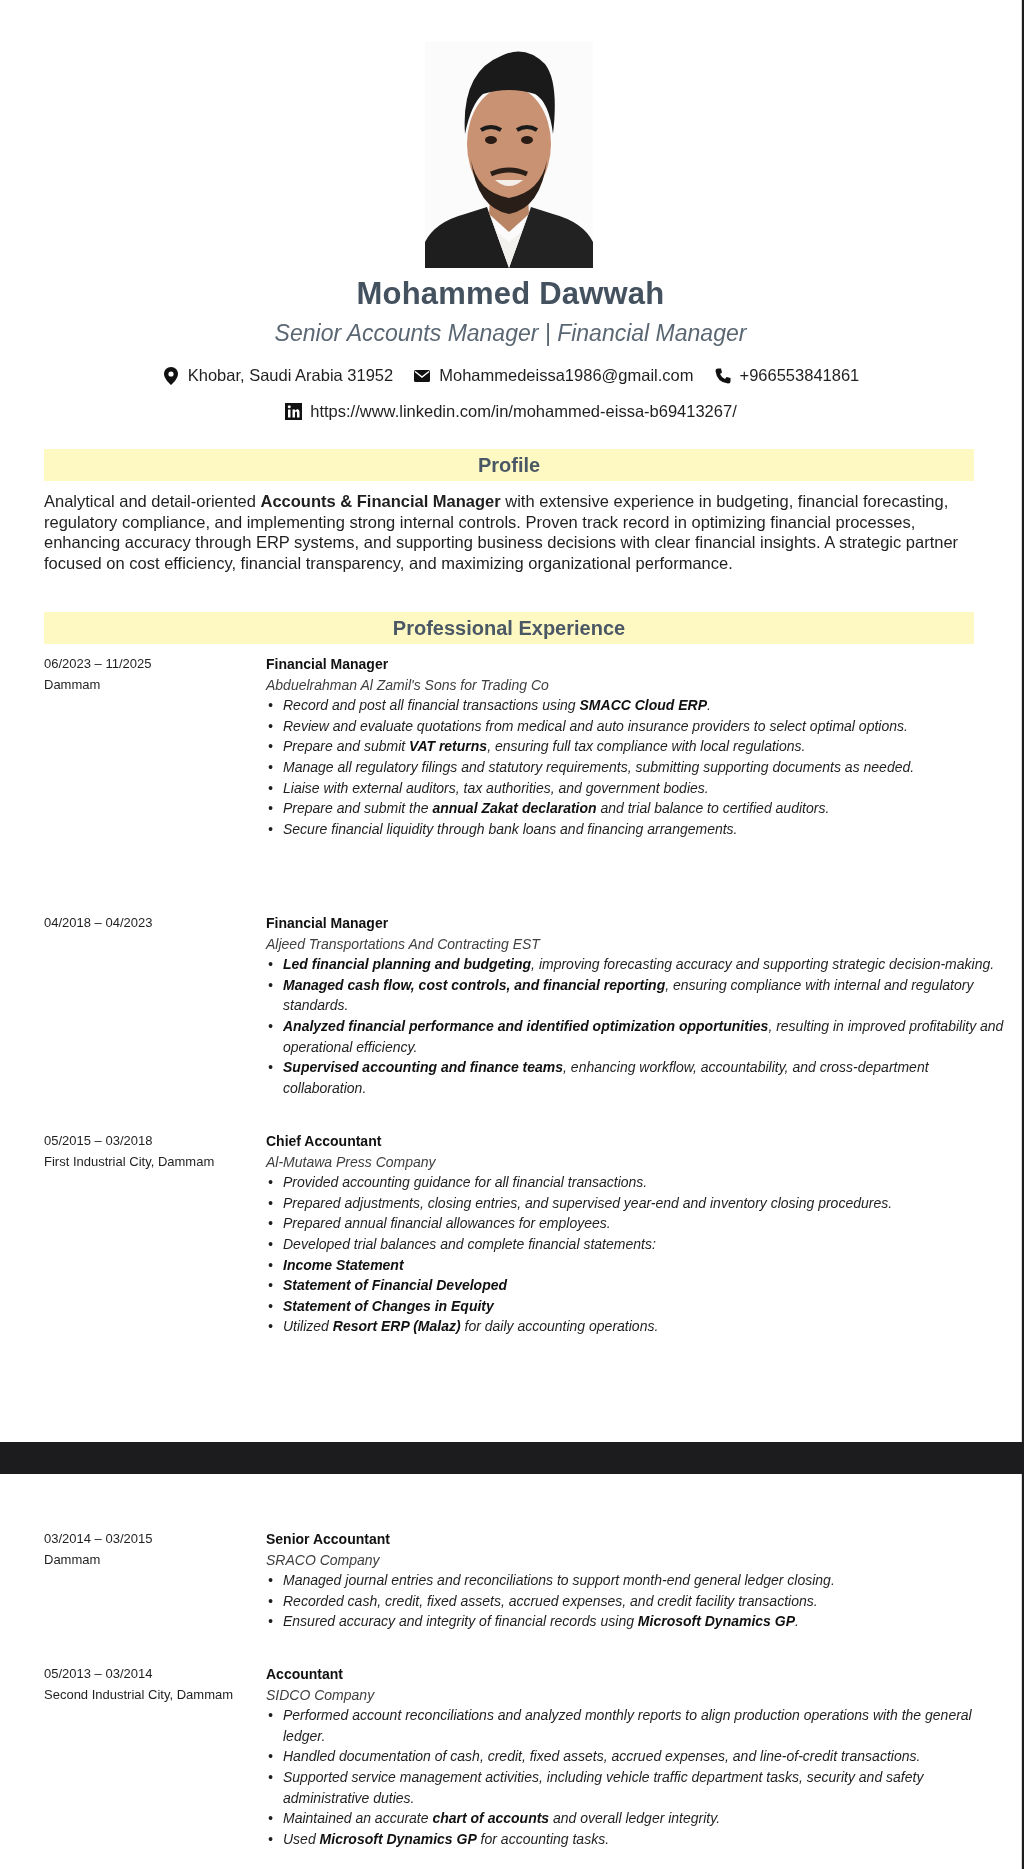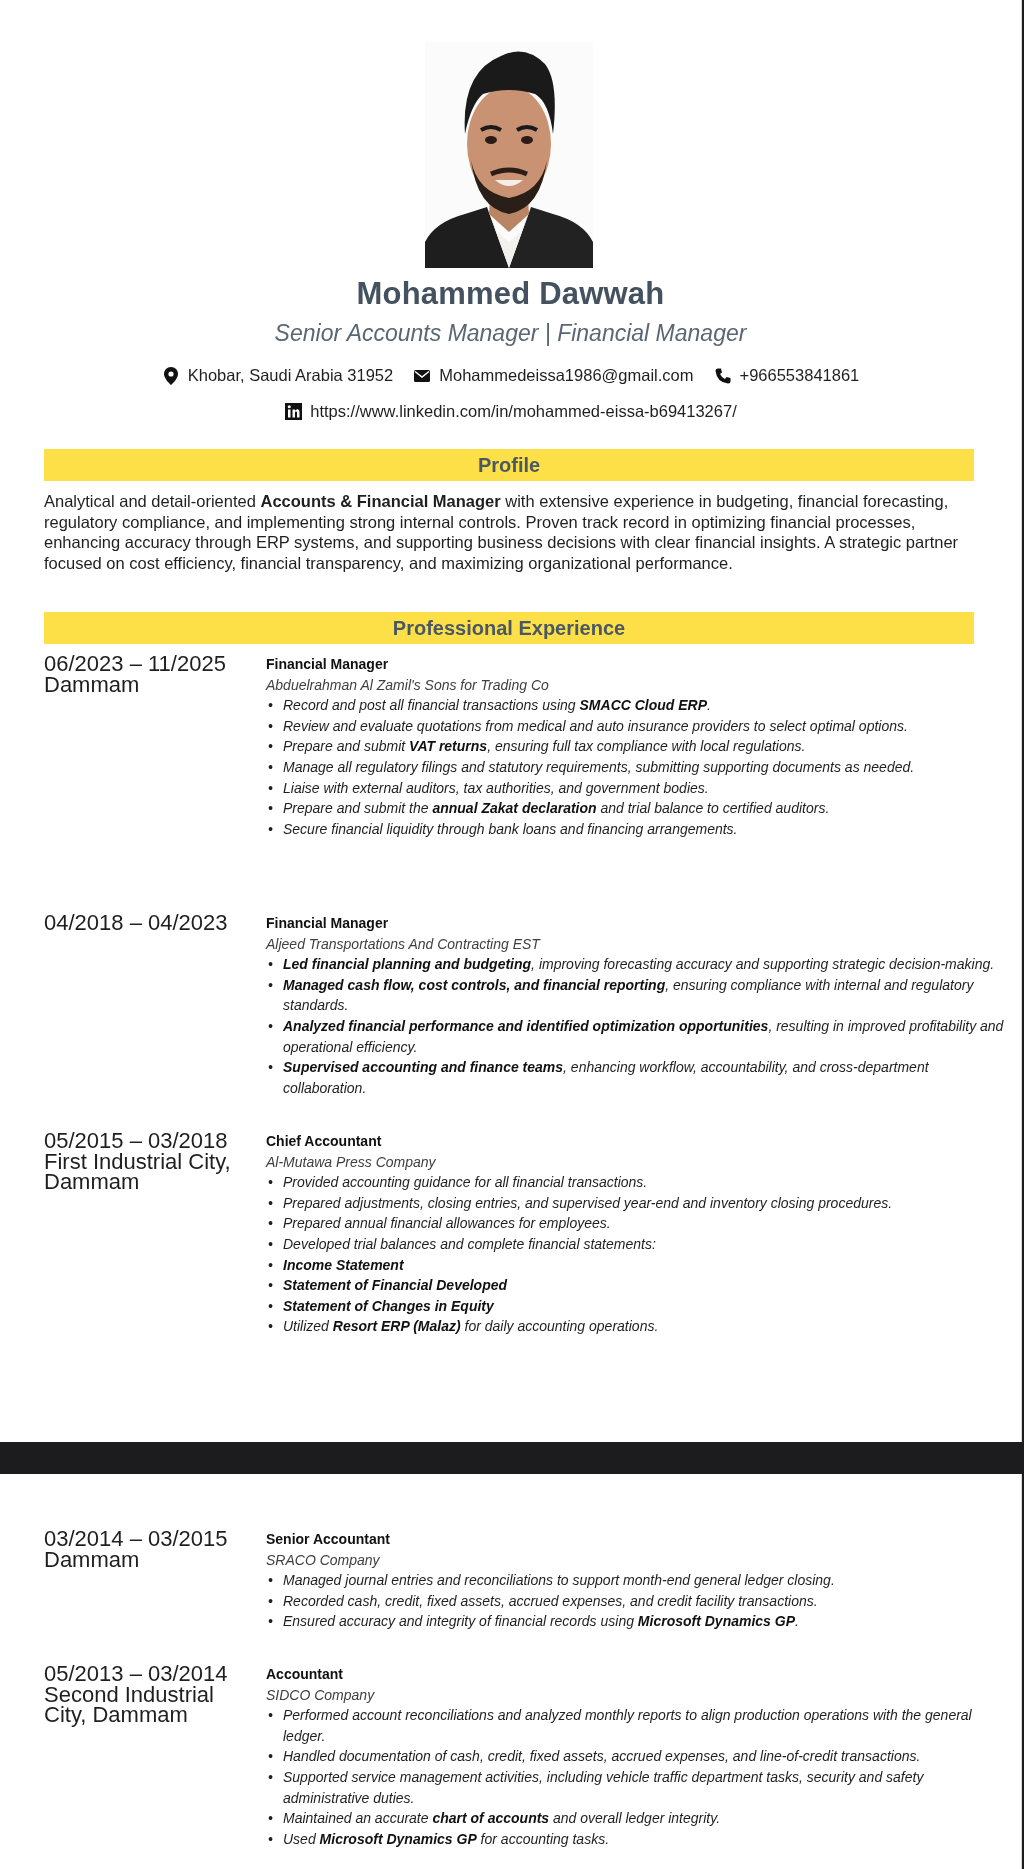--- a/index.html
+++ b/index.html
@@ -47,38 +47,38 @@
     display: flex; justify-content: center; align-items: flex-start;
     font-size: 16.5px; color: #1f1f1f;
   }
   .contact-row.r1 { top: 366px; }
   .contact-row.r2 { top: 402px; }
   .contact-item { display: inline-flex; align-items: center; margin: 0 10px; }
   .contact-item .ic { display: inline-flex; width: 18px; height: 18px; margin-right: 8px; align-items: center; justify-content: center; }
 
   .section-bar {
     position: absolute; left: 44px; width: 930px; height: 32px;
-    background: #fde047;
+    background: #fef9c3;
     text-align: center;
     font-size: 20px; font-weight: bold; color: #4a5866;
     line-height: 32px;
   }
   .profile-text {
     position: absolute; left: 44px; width: 930px; top: 491px;
     font-size: 16.5px; line-height: 20.6px;
     color: #1f1f1f;
   }
   .profile-text b { font-weight: bold; }
 
   .job {
     position: absolute; left: 44px; width: 930px;
   }
   .job-left {
     position: absolute; left: 0; top: 0; width: 210px;
-    font-size: 22px; line-height: 20.6px; color: #1f1f1f;
+    font-size: 13px; line-height: 20.6px; color: #1f1f1f;
   }
   .job-right {
     position: absolute; left: 222px; top: 0; width: 740px;
     font-size: 14px; line-height: 20.6px;
   }
   .job-title { font-weight: bold; color: #111; }
   .job-company { font-style: italic; color: #404040; }
   .bullets { margin: 0; padding: 0; list-style: none; }
   .bullets li { position: relative; padding-left: 17px; font-style: italic; }
   .bullets li::before {

